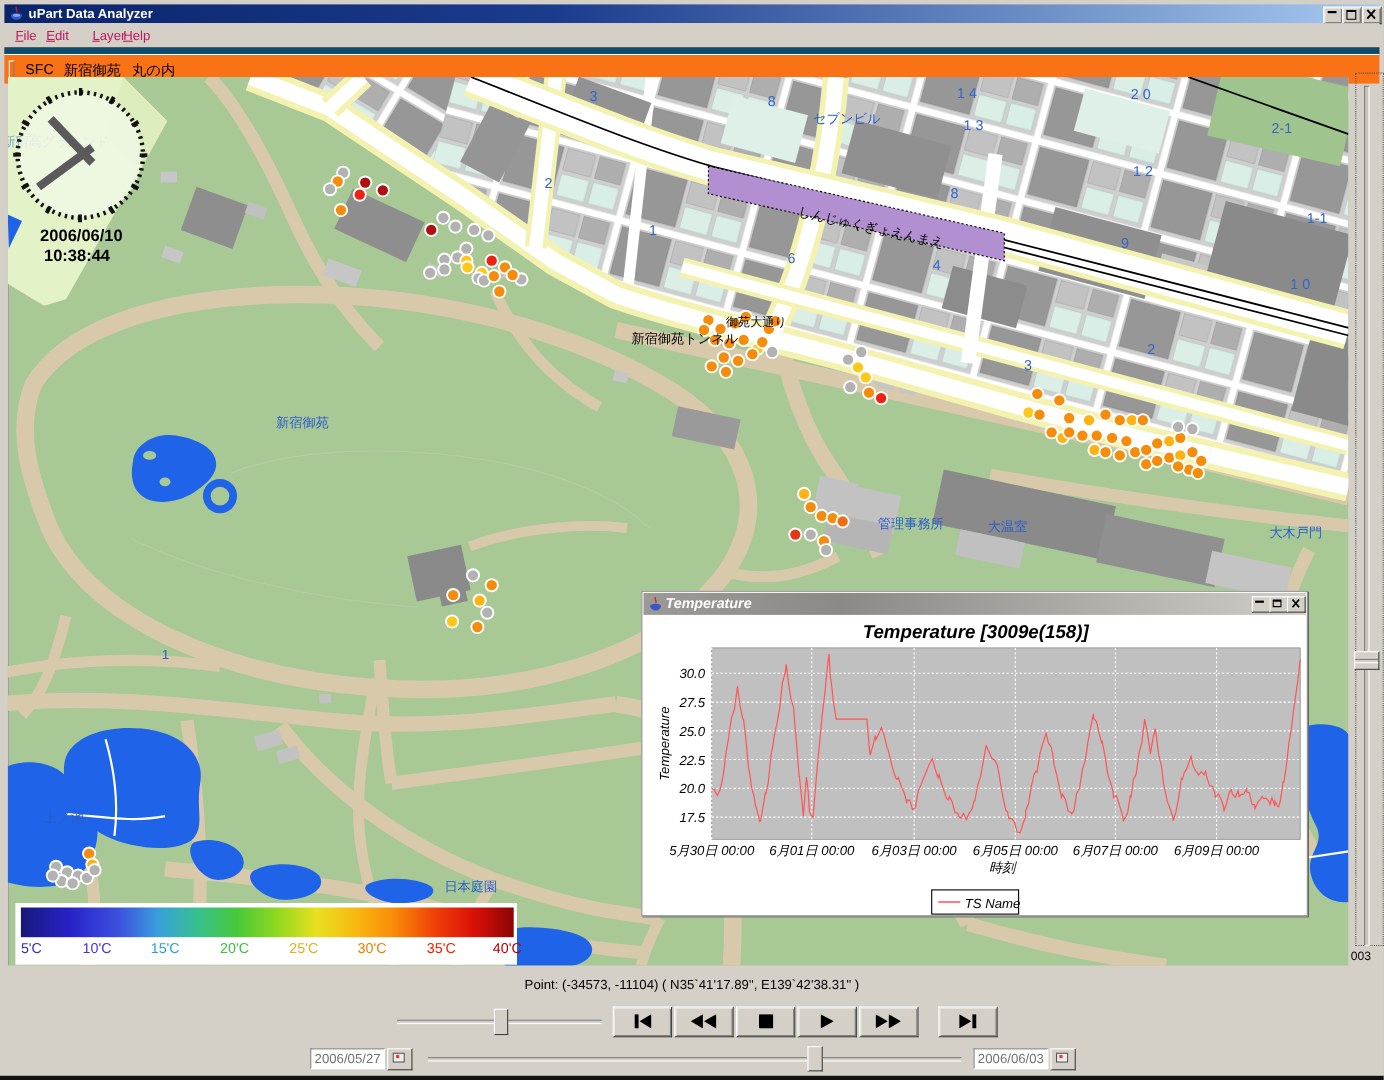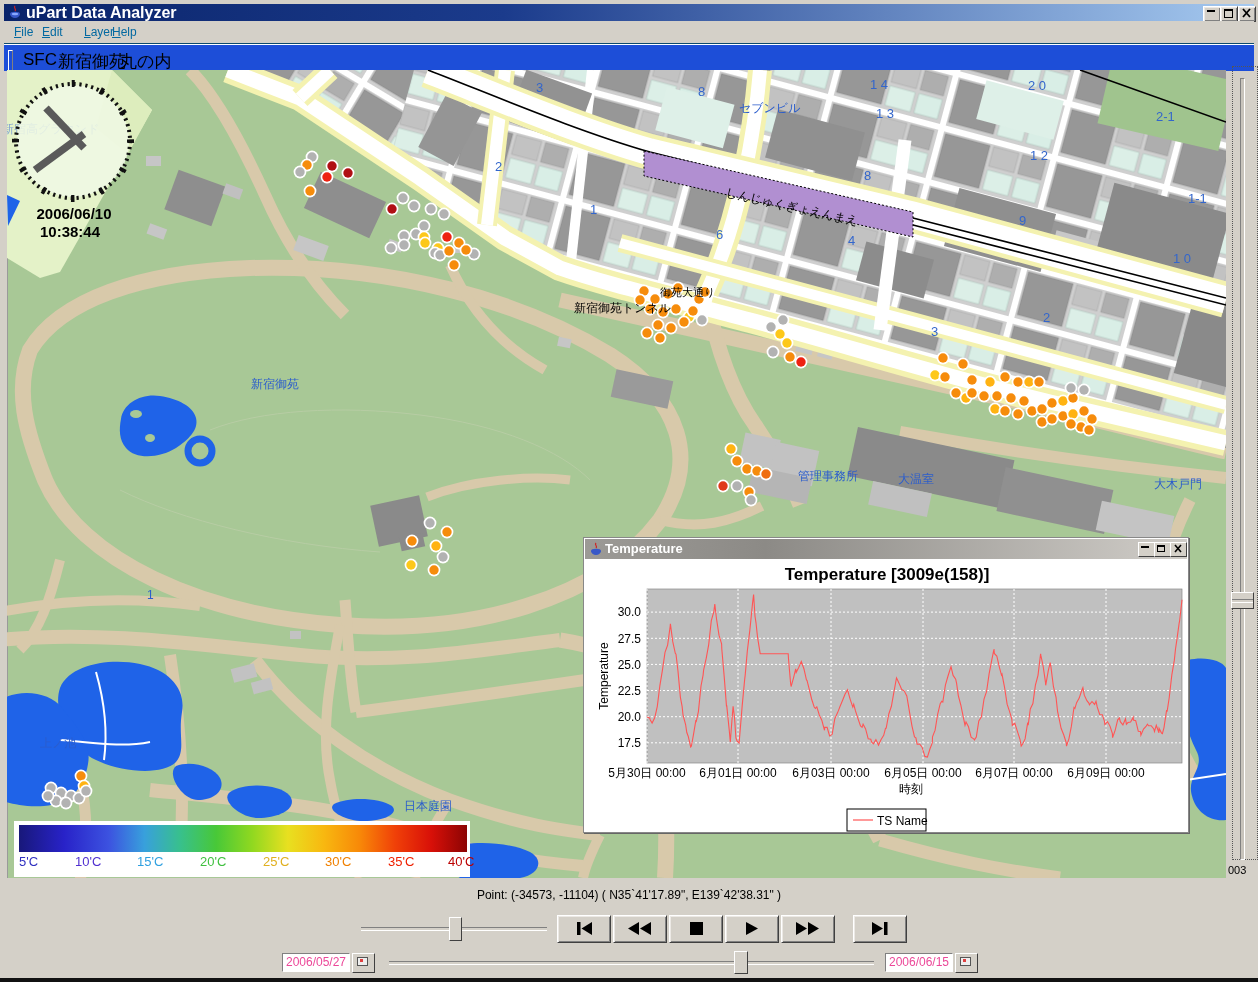--- a/index.html
+++ b/index.html
@@ -1,46 +1,46 @@
 <!DOCTYPE html>
 <html><head><meta charset="utf-8">
 <style>
 html,body{margin:0;padding:0;}
 body{width:1258px;height:982px;position:relative;background:#d4d0c8;
  font-family:"Liberation Sans",sans-serif;overflow:hidden;}
 #titlebar{position:absolute;left:4px;top:4px;width:1250px;height:17px;
  background:linear-gradient(to right,#0a246a 0%,#1b3b8c 40%,#a6caf0 100%);
- color:#fff;font-size:16px;font-weight:bold;line-height:17px;}
+ color:#fff;font-size:12px;font-weight:bold;line-height:17px;}
 #titlebar .cap{position:absolute;left:22px;top:0px;}
 .wbtn{position:absolute;top:2px;width:16px;height:14px;background:#d4d0c8;
  border:1px solid;border-color:#fff #404040 #404040 #fff;box-shadow:inset 1px 1px 0 #ece9e5, inset -1px -1px 0 #808080;
  font-size:9px;text-align:center;line-height:12px;color:#000;font-weight:bold;}
 #menubar{position:absolute;left:4px;top:21px;width:1250px;height:21px;background:#d4d0c8;
- font-size:12px;color:#0369a1;}
+ font-size:12px;color:#be185d;}
 #menubar span{position:absolute;top:4px;}
 #menubar u{text-decoration:underline;}
-#toolbar{position:absolute;left:4px;top:43px;width:1250px;height:27px;background:#1d4ed8;
- border-top:1px solid #0c4a6e;box-shadow:inset 0 1px 0 #fff;font-size:17px;color:#000;}
+#toolbar{position:absolute;left:4px;top:43px;width:1250px;height:27px;background:#f97316;
+ border-top:6px solid #0c4a6e;box-shadow:inset 0 1px 0 #fff;font-size:13px;color:#000;}
 #toolbar span{position:absolute;top:6px;}
 #thandle{position:absolute;left:4px;top:4px;width:3px;height:19px;
  border:1px solid;border-color:#fff #808080 #808080 #fff;}
 #map{position:absolute;left:7px;top:70px;}
 #status{position:absolute;left:0;top:888px;width:1258px;text-align:center;font-size:12px;color:#000;}
 .fld{position:absolute;background:#fff;border:1px solid;border-color:#808080 #fff #fff #808080;
- font-size:12px;padding-top:1px;text-align:center;color:#ec4899;}
+ font-size:12px;padding-top:1px;text-align:center;color:#737373;}
 .fbtn{position:absolute;width:21px;height:18px;background:#d4d0c8;border:1px solid;
  border-color:#fff #404040 #404040 #fff;}
 .fbtn i{position:absolute;left:4px;top:3px;width:9px;height:7px;border:1px solid #555;background:#eee;display:block;}
 .fbtn i b{position:absolute;left:2px;top:1px;width:3px;height:3px;background:#e04040;display:block;}
 .pbtn{position:absolute;top:915px;width:52px;height:26px;background:#d4d0c8;border:1px solid;
  border-color:#fff #404040 #404040 #fff;box-shadow:inset 1px 1px 0 #ece9e5, inset -1px -1px 0 #808080;
  text-align:center;}
 .pbtn svg{margin-top:6px;}
 #chartwin{position:absolute;left:583px;top:537px;width:604px;height:294px;background:#fff;
- border:1px solid #888;box-shadow:1px 1px 0 #666;}
+ border:1px solid #888;box-shadow:1px 1px 0 #666;font-style:italic;}
 #ctitle{position:absolute;left:1px;top:1px;width:602px;height:20px;
  background:linear-gradient(to right,#9c9a96 0%,#8c8a86 30%,#d0cdc8 100%);
  color:#fff;font-weight:bold;font-size:13px;line-height:20px;}
 #ctitle .cap{margin-left:20px;}
 .cbtn{position:absolute;top:3px;width:15px;height:13px;background:#d4d0c8;
  border:1px solid;border-color:#fff #404040 #404040 #fff;font-size:9px;line-height:11px;
  text-align:center;color:#000;font-weight:bold;}
 #botbar{position:absolute;left:0;top:978px;width:1258px;height:4px;background:#111;}
 </style></head>
 <body>
@@ -583,21 +583,21 @@
     </svg></span>
 
 <div class="fld" style="left:282px;top:953px;width:66px;height:16px">2006/05/27</div>
 <span class="fbtn" style="left:352px;top:953px">
     <i>
       <b></b>
     </i>
   </span>
 <div style="position:absolute;left:389px;top:961px;width:485px;height:2px;border-top:1px solid #808080;border-bottom:1px solid #fff"></div>
 <div style="position:absolute;left:734px;top:951px;width:12px;height:21px;background:#d4d0c8;border:1px solid;border-color:#fff #404040 #404040 #fff"></div>
-<div class="fld" style="left:885px;top:953px;width:66px;height:16px">2006/06/15</div>
+<div class="fld" style="left:885px;top:953px;width:66px;height:16px">2006/06/03</div>
 <span class="fbtn" style="left:955px;top:953px">
     <i>
       <b></b>
     </i>
   </span>
 
 <div id="chartwin">
 <div id="ctitle">
  <svg width="16" height="16" style="position:absolute;left:3px;top:2px" viewBox="0 0 16 16">
   <path d="M8 2 C6 4 10 5 8 7" stroke="#d02020" fill="none" stroke-width="1.2"></path>

